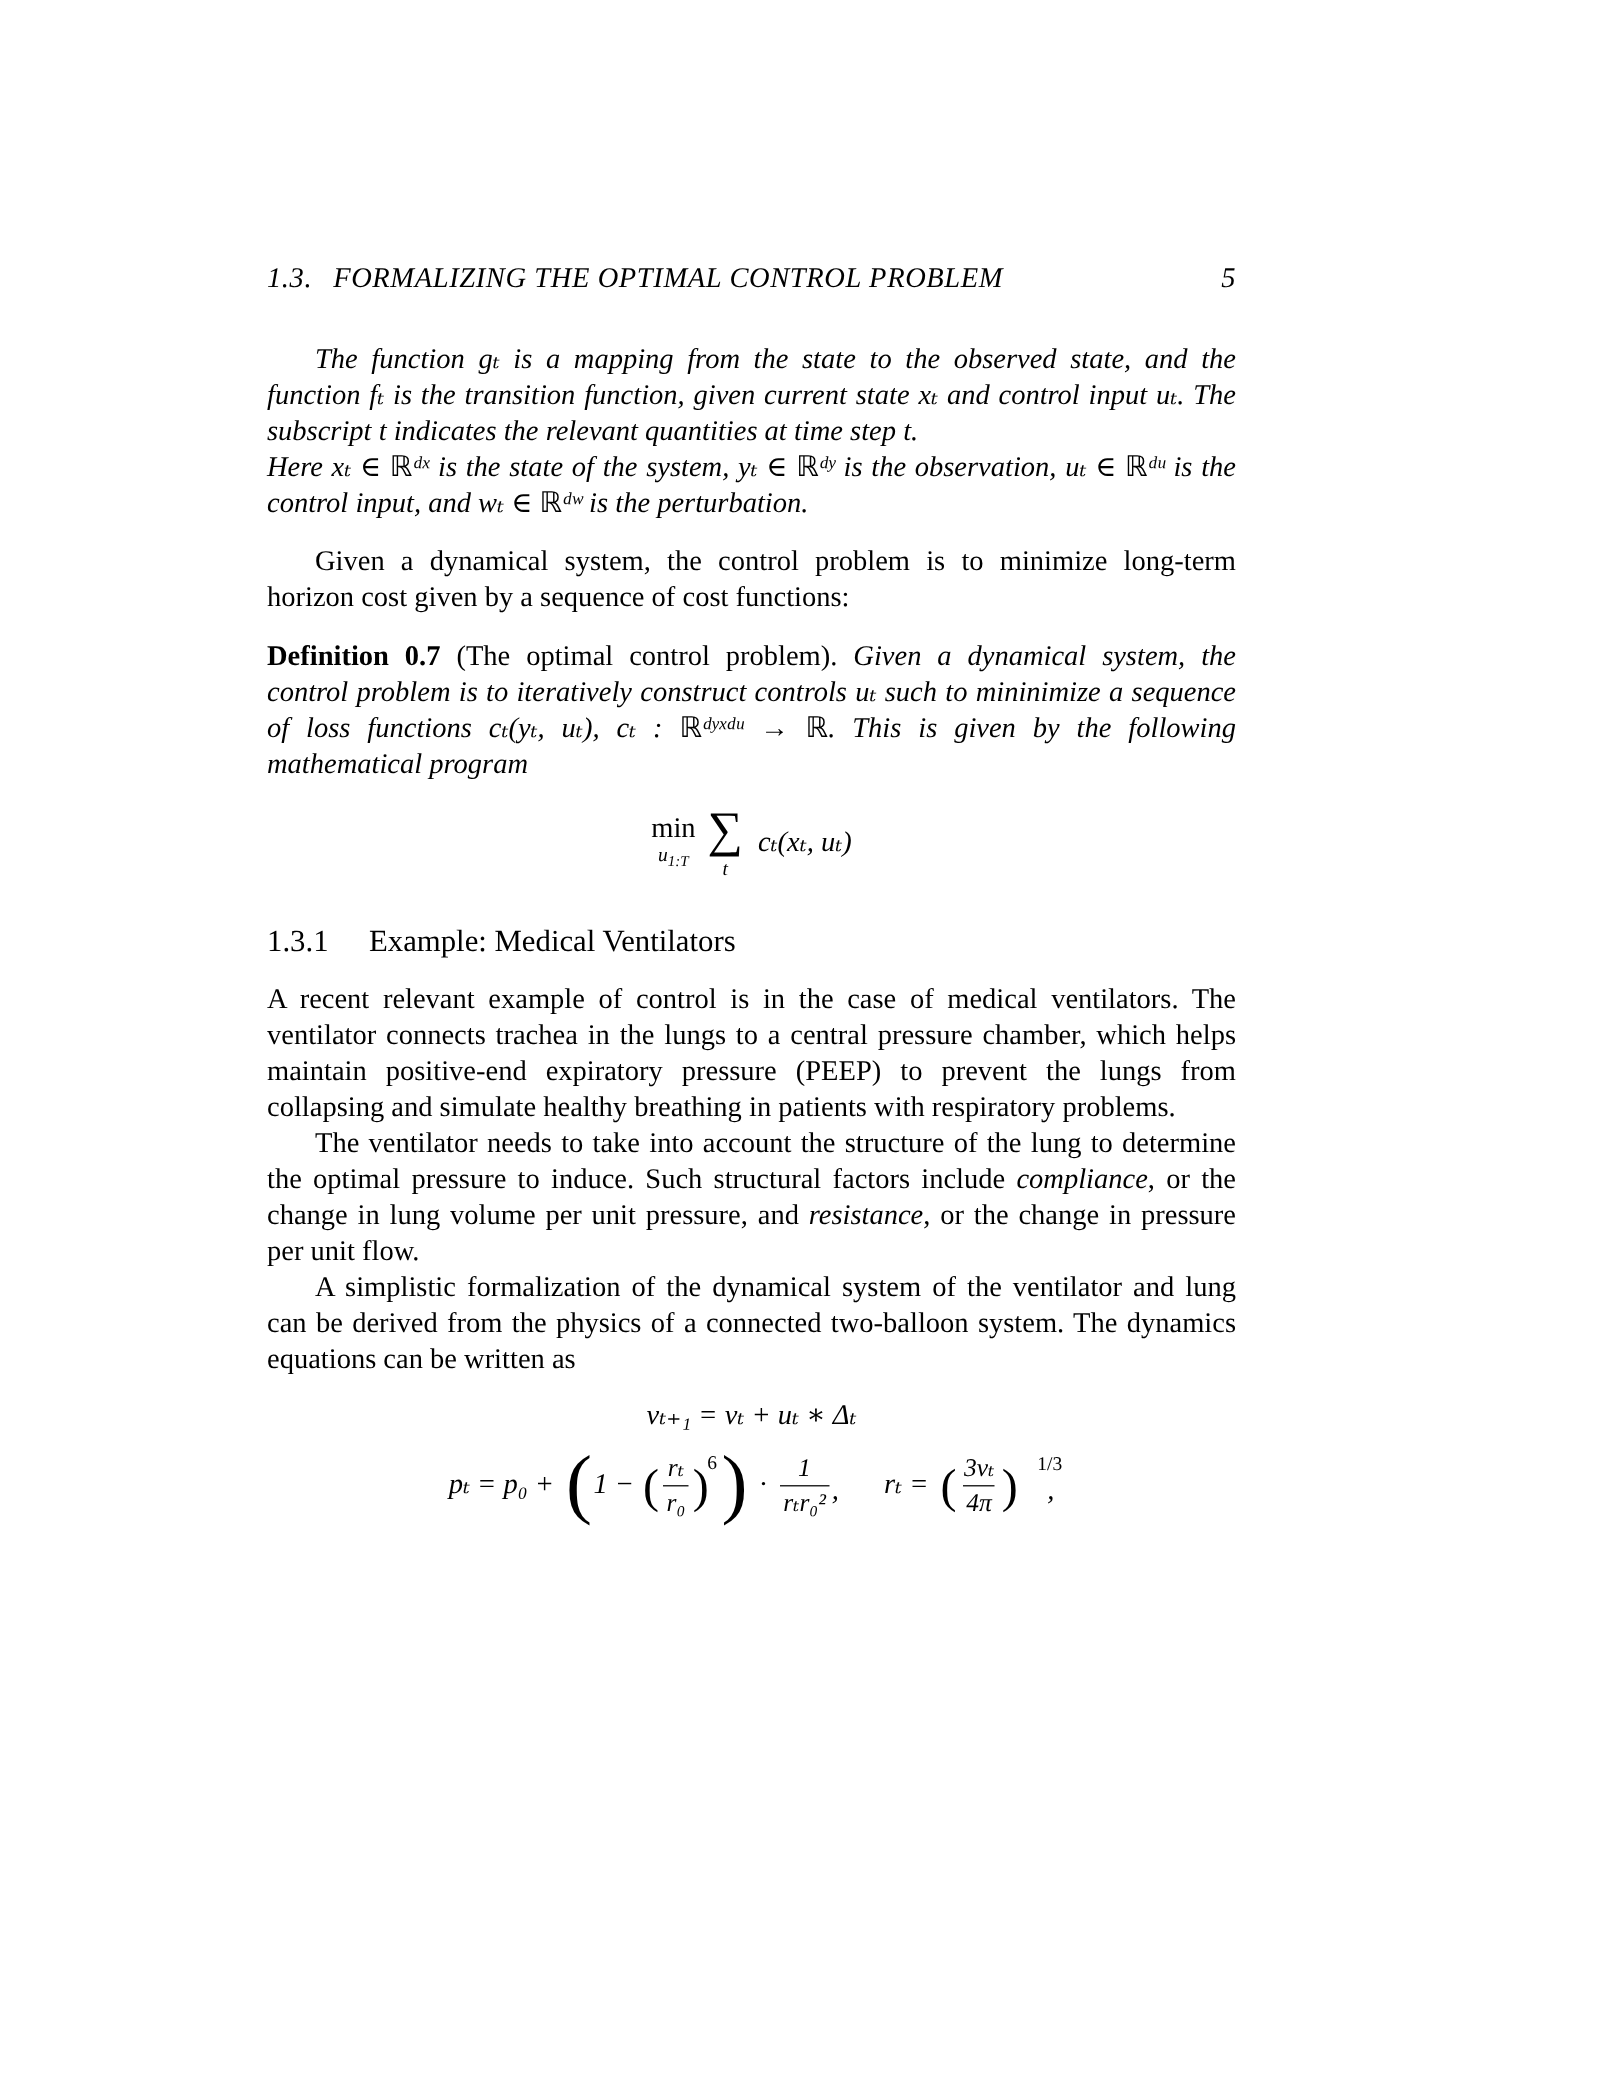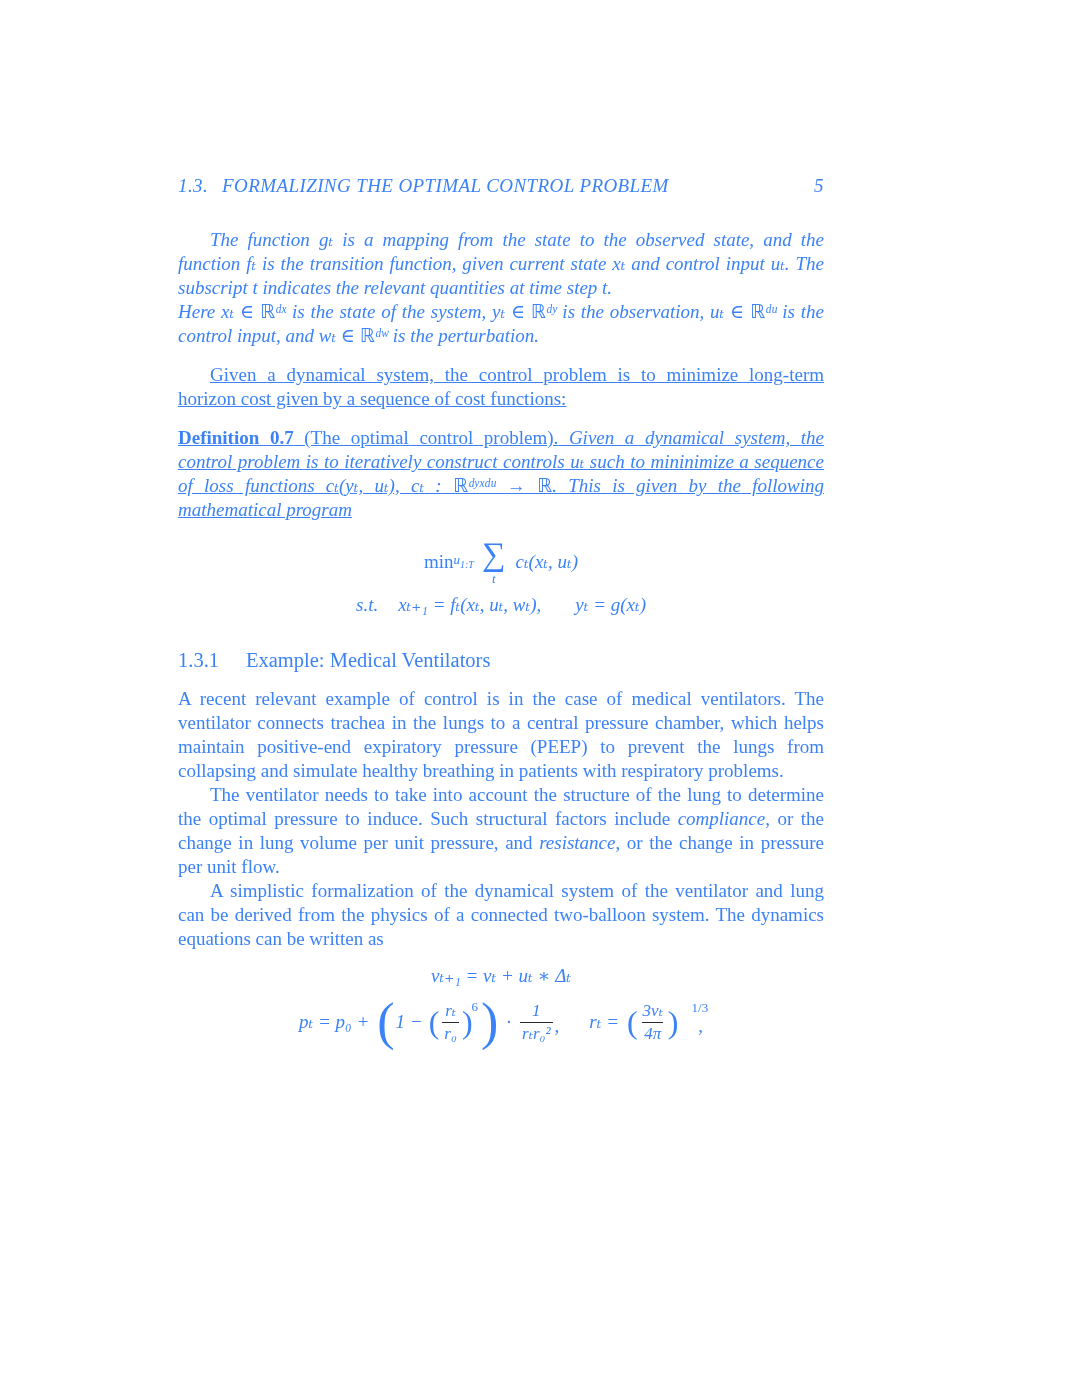--- a/index.html
+++ b/index.html
@@ -2,41 +2,41 @@
 <html><head>
 <meta charset="utf-8">
 <style>
   html,body{margin:0;padding:0;background:#ffffff;}
   .page{
     position:relative;
     width:1080px;height:1397px;
     background:#ffffff;
     box-sizing:border-box;
     padding:174px 256px 0 178px;
-    color:#3b82f6;
+    color:#000000;
     font-family:"Liberation Serif","DejaVu Serif","DejaVu Sans",serif;
     font-size:19px;line-height:24px;
   }
   .running-head{
     display:flex;justify-content:space-between;align-items:baseline;
     font-style:italic;letter-spacing:0.4px;
     margin-bottom:30px;
   }
   .running-head .head-left{display:inline-block;}
   .running-head .sec{margin-right:14px;}
   p{margin:0;text-align:justify;}
   .it{font-style:italic;}
   .indent{text-indent:32px;}
-  .gap-sm{margin-top:15px;text-decoration:underline;}
+  .gap-sm{margin-top:15px;}
   .defn .label{font-weight:bold;font-style:normal;}
   .defn .tag{font-style:normal;}
   
   .eq{font-style:italic;}
   .eq-objective{display:flex;justify-content:center;align-items:center;gap:8px;margin-top:16px;}
-  .minstack{display:inline-flex;flex-direction:row;align-items:center;line-height:1.05;}
+  .minstack{display:inline-flex;flex-direction:column;align-items:center;line-height:1.05;}
   .minword{font-style:normal;}
   .minsub{font-size:13px;}
   .minsub sub{font-size:10px;line-height:1;}
   .sigmastack{display:inline-flex;flex-direction:column;align-items:center;line-height:1;}
   .sigma{font-size:33px;font-style:normal;line-height:1;}
   .sigsub{font-size:13px;margin-top:1px;}
   .eq-term{margin-left:2px;}
   .eq-constraint{display:flex;justify-content:center;align-items:baseline;margin-top:8px;}
   .eq-constraint .st{margin-right:20px;}
   .eq-constraint .obs{margin-left:34px;}
@@ -86,25 +86,20 @@
       <span class="minword">min</span>
       <span class="minsub"><span>u</span><sub>1:T</sub></span>
     </span>
     <span class="sigmastack">
       <span class="sigma">∑</span>
       <span class="sigsub">t</span>
     </span>
     <span class="eq-term">cₜ(xₜ, uₜ)</span>
   </div>
 
-  <div class="eq eq-constraint">
-    <span class="st">s.t.</span>
-    <span>xₜ₊₁ = fₜ(xₜ, uₜ, wₜ),</span>
-    <span class="obs">yₜ = g(xₜ)</span>
-  </div>
 
   <div class="section-heading">
     <span class="num">1.3.1</span><span>Example: Medical Ventilators</span>
   </div>
 
   <p>A recent relevant example of control is in the case of medical ventilators. The ventilator connects trachea in the lungs to a central pressure chamber, which helps maintain positive-end expiratory pressure (PEEP) to prevent the lungs from collapsing and simulate healthy breathing in patients with respiratory problems.</p>
   <p class="indent"><span>The ventilator needs to take into account the structure of the lung to determine the optimal pressure to induce. Such structural factors include </span><span class="it">compliance</span><span>, or the change in lung volume per unit pressure, and </span><span class="it">resistance</span><span>, or the change in pressure per unit flow.</span></p>
   <p class="indent">A simplistic formalization of the dynamical system of the ventilator and lung can be derived from the physics of a connected two-balloon system. The dynamics equations can be written as</p>
 
   <div class="eq eq-volume">vₜ₊₁ = vₜ + uₜ ∗ Δₜ</div>

